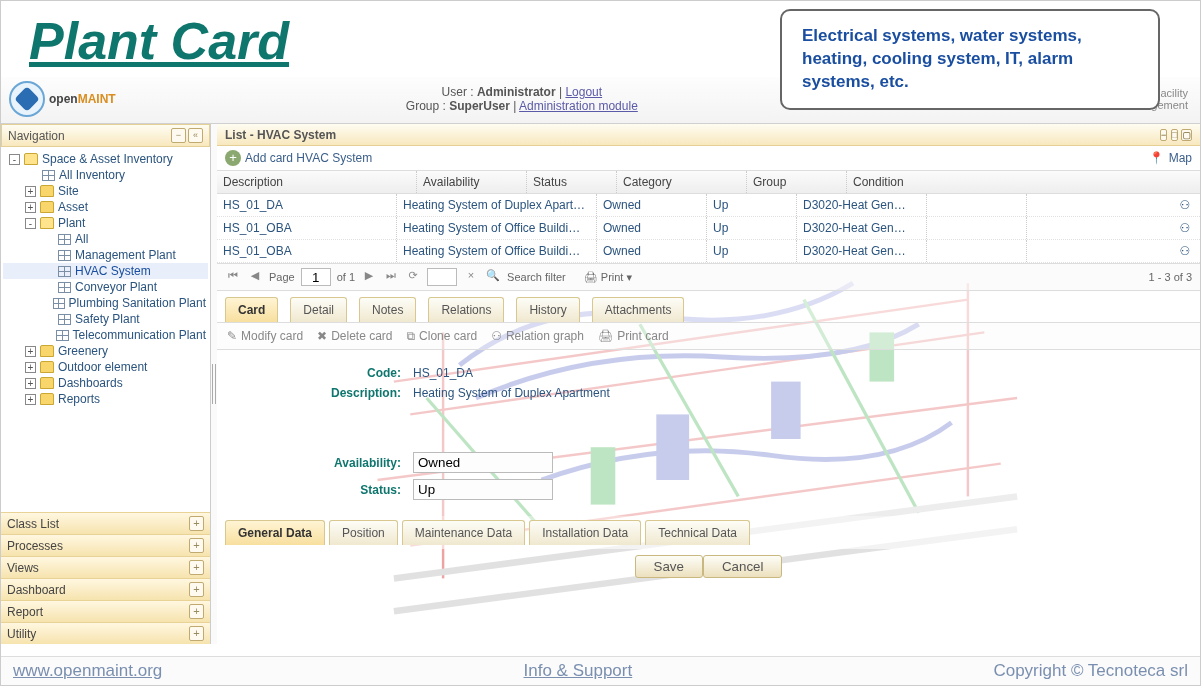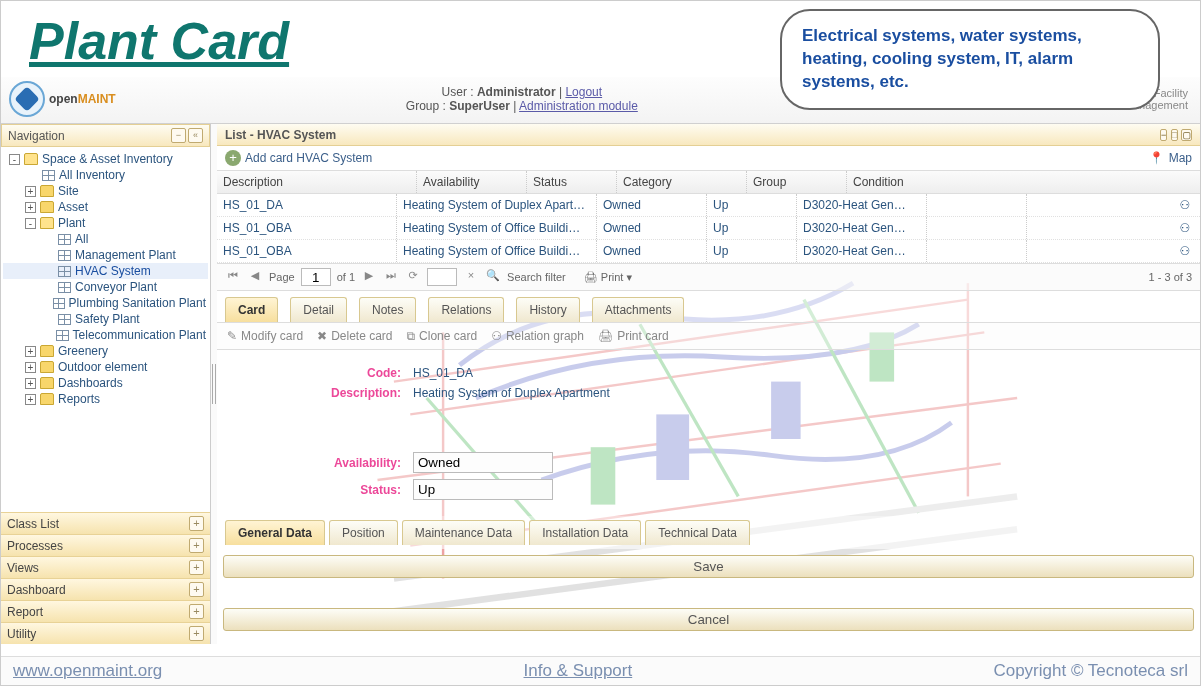--- a/index.html
+++ b/index.html
@@ -1,19 +1,19 @@
 <!DOCTYPE html>
 <html><head>
 <meta charset="utf-8">
 <style>
   * { box-sizing: border-box; margin: 0; padding: 0; }
   body { font-family: Arial, Helvetica, sans-serif; font-size: 12px; color: #333; background: #fff; width: 1201px; height: 686px; border:1px solid #ccc; position: relative; overflow: hidden;}
   .title-bar { padding: 10px 28px 6px 28px; }
   .title-bar h1 { font-size: 52px; font-weight: bold; color: #0f766e; font-style: italic; text-decoration: underline; }
-  .speech-bubble { position: absolute; top: 8px; right: 40px; width: 380px; background: #fff; border: 2px solid #666; border-radius: 30px; padding: 14px 20px; z-index: 20; color: #1a4ea0; font-weight: bold; font-size: 17px; line-height: 1.35;}
+  .speech-bubble { position: absolute; top: 8px; right: 40px; width: 380px; background: #fff; border: 2px solid #666; border-radius: 10px; padding: 14px 20px; z-index: 20; color: #1a4ea0; font-weight: bold; font-size: 17px; line-height: 1.35;}
   .header-row { display: flex; align-items: center; justify-content: space-between; padding: 4px 12px 6px 8px; border-bottom: 1px solid #d0d0d0; background: linear-gradient(#fdfdfd,#f3f3f3);}
   .logo { display: flex; align-items: center; gap:4px; }
   .logo-circle { width:36px;height:36px;border-radius:50%;background:#e9f3fb;border:2px solid #6aa7d6;position:relative;display:flex;align-items:center;justify-content:center;}
   .logo-circle::before{content:"";width:18px;height:18px;border-radius:4px;background:#2a6db3;transform:rotate(45deg);}
   .logo-text{font-weight:bold;color:#444;}
   .logo-text .accent{color:#d98e1f;}
   .user-block { text-align:center; color:#555; font-size:12px; }
   .user-block a{color:#5a5aa8;text-decoration:underline;}
   .tagline{text-align:right;color:#888;font-size:11px;max-width:260px;}
   .app-body{display:flex;height:520px;position:relative;background:rgba(255,255,255,0.6);}
@@ -56,25 +56,25 @@
   .pager input{width:30px;height:18px;border:1px solid #bbb;text-align:center;}
   .search-in{height:18px;border:1px solid #bbb;width:130px;}
   .pager-right{margin-left:auto;}
   .card-tabs{display:flex;gap:12px;padding:6px 8px 0 8px;background:rgba(255,255,255,0.6);}
   .ctab{padding:5px 12px;background:linear-gradient(#fdfdf7,#f0e8cf);border:1px solid #d8c890;border-bottom:none;border-radius:3px 3px 0 0;color:#555;cursor:pointer;}
   .ctab.active{background:linear-gradient(#fff4d4,#f7df9e);font-weight:bold;color:#333;}
   .card-actions{display:flex;gap:14px;padding:6px 10px;border-top:1px solid #ddd;border-bottom:1px solid #ddd;background:rgba(252,252,252,0.6);color:#888;font-size:12px;}
   .card-actions .act{display:flex;gap:4px;align-items:center;}
   .form-area{padding:10px 16px;background:rgba(255,255,255,0.4);}
   .frow{display:flex;align-items:center;margin:6px 0;}
-  .frow label{width:180px;text-align:right;font-weight:bold;color:#ec4899;padding-right:12px;}
+  .frow label{width:180px;text-align:right;font-weight:bold;color:#0f766e;padding-right:12px;}
   .frow .val{color:#2b547e;}
   .frow input,.frow select{border:1px solid #bbb;padding:2px 4px;width:140px;background:#fdfdfd;}
   .sub-tabs{display:flex;gap:4px;padding:60px 8px 4px 8px;}
-  .card-buttons{display:flex;gap:30px;justify-content:center;padding:6px;flex-direction:column;}
+  .card-buttons{display:flex;justify-content:center;padding:6px;}
   .card-buttons button{padding:3px 18px;background:linear-gradient(#fdfdf7,#ece0bd);border:1px solid #c9b87f;border-radius:3px;color:#555;cursor:pointer;}
   .footer{position:absolute;bottom:0;left:0;right:0;display:flex;justify-content:space-between;padding:4px 12px;border-top:1px solid #ddd;color:#7a8fb0;font-size:17px;background:#fbfbfb;z-index:5;}
   .footer a{color:#7a8fb0;}
   .splitter{width:6px;background:rgba(0,0,0,0.02);cursor:col-resize;z-index:2;display:flex;align-items:center;justify-content:center;}
   .splitter .handle{width:4px;height:40px;border-left:1px solid #aaa;border-right:1px solid #aaa;}
 </style>
 </head>
 <body>
 
 <div class="title-bar">

